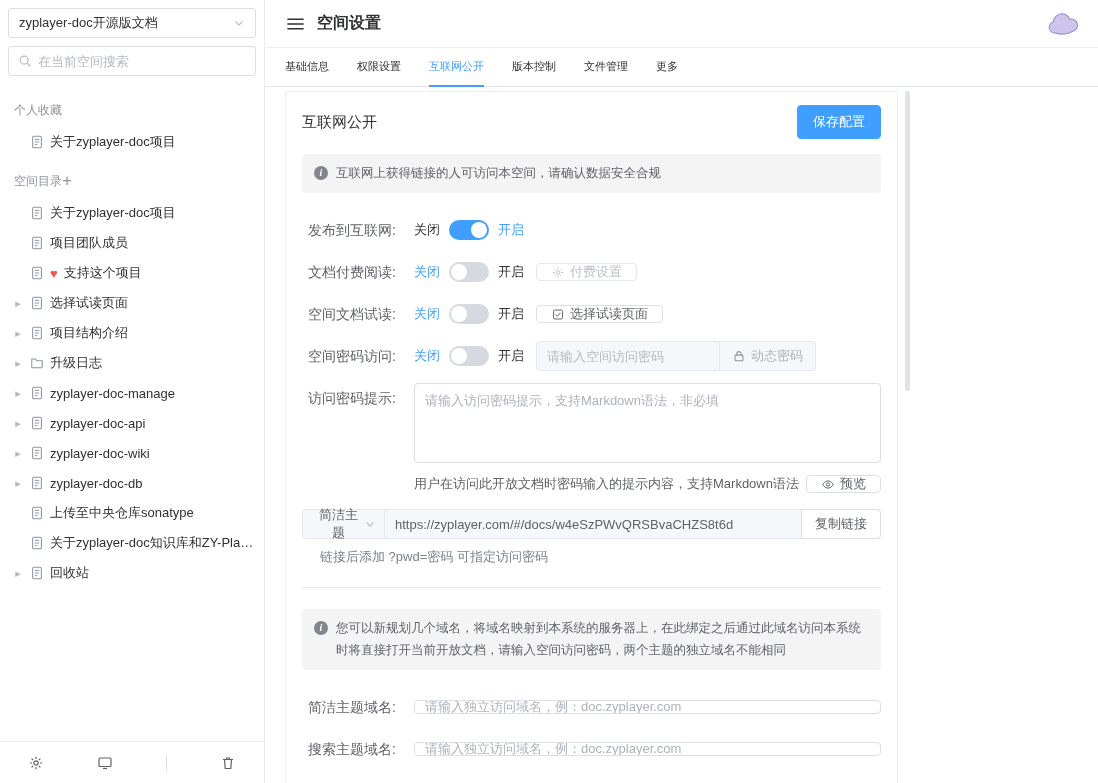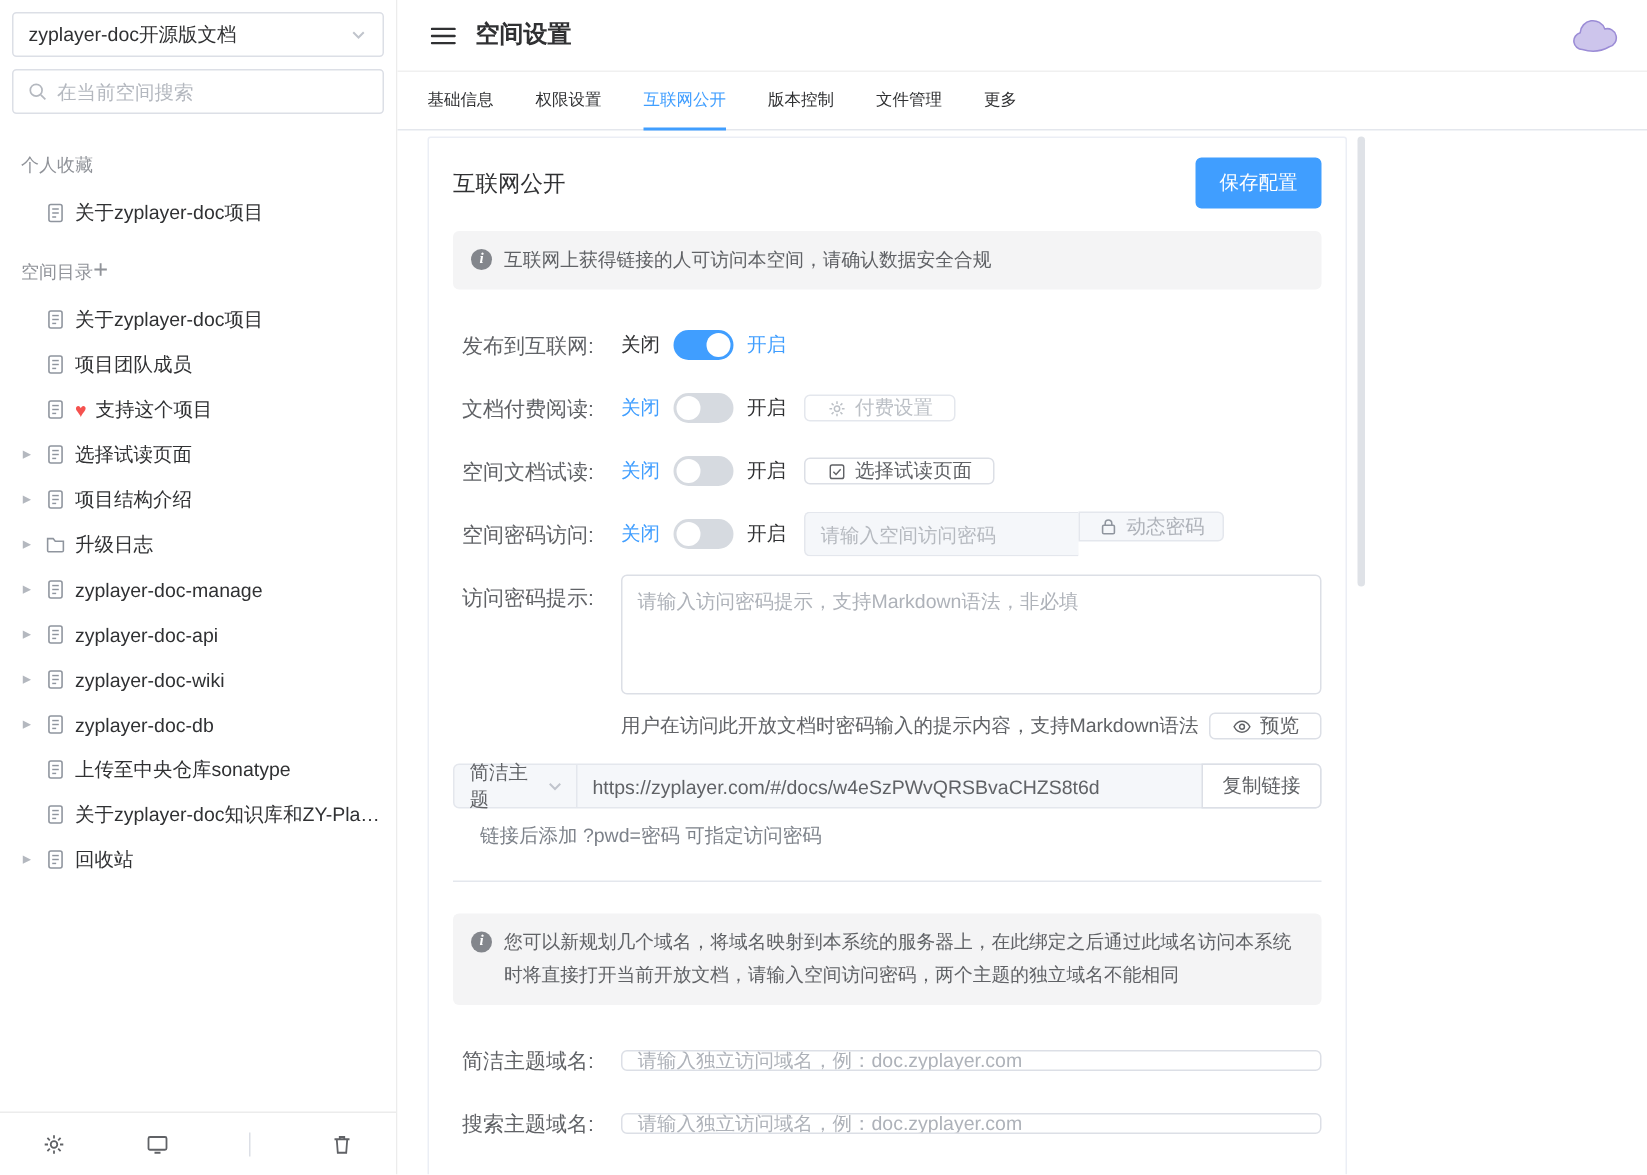--- a/index.html
+++ b/index.html
@@ -84,37 +84,37 @@
     gap: 5px; cursor: pointer; font-family: "Liberation Sans", sans-serif; }
   .btn-plain .ic { width: 13px; height: 13px; color: inherit; }
   .btn-disabled { color: #bcc0c6; border-color: #e4e7ed; cursor: not-allowed; }
   .ml { margin-left: 12px; }
 
   .pw-group { display: flex; margin-left: 12px; }
   .pw-input { width: 183px; height: 30px; border: 1px solid #e4e7ed; border-right: none;
     border-radius: 4px 0 0 4px; background: #f5f7fa; padding: 0 10px; font-size: 13px; color: #606266;
     outline: none; font-family: "Liberation Sans", sans-serif; }
   .pw-input::placeholder { color: #b6bac0; }
-  .btn-append { height: 20px; padding: 0 12px; border: 1px solid #e4e7ed; border-radius: 0 4px 4px 0;
+  .btn-append { height: 30px; padding: 0 12px; border: 1px solid #e4e7ed; border-radius: 0 4px 4px 0;
     background: #f5f7fa; color: #aeb2b9; font-size: 13px; display: inline-flex; align-items: center;
     gap: 5px; cursor: not-allowed; font-family: "Liberation Sans", sans-serif; }
 
   textarea.hint-area { flex: 1; height: 80px; border: 1px solid #dcdfe6; border-radius: 4px;
     padding: 7px 10px; font-size: 13px; color: #303133; resize: none; outline: none;
     font-family: "Liberation Sans", sans-serif; line-height: 1.5; }
   textarea.hint-area::placeholder { color: #aeb2b9; }
 
   .helper-row { display: flex; align-items: center; justify-content: space-between;
     margin: 2px 0 16px 112px; }
   .helper-text { color: #606266; font-size: 13px; }
 
   .link-group { display: flex; align-items: stretch; height: 30px; background: #f5f7fa;
     border: 1px solid #e4e7ed; border-radius: 4px; overflow: visible; }
   .theme-select { flex: 0 0 82px; display: flex; align-items: center; justify-content: space-between;
-    padding: 0 8px 0 10px; border-right: 1px solid #e4e7ed; color: #606266; font-size: 13px; cursor: pointer; }
+    padding: 0 8px 0 10px; border-right: 1px solid #e4e7ed; color: #606266; font-size: 13px; cursor: pointer; text-align: center; }
   .link-url { flex: 1; display: flex; align-items: center; padding: 0 10px; color: #606266;
     font-size: 13px; white-space: nowrap; overflow: hidden; }
   .btn-copy { margin: -1px -1px -1px 0; height: 30px; padding: 0 13px; border: 1px solid #dcdfe6;
     border-radius: 0 4px 4px 0; background: #fff; color: #606266; font-size: 13px; cursor: pointer;
     display: inline-flex; align-items: center; font-family: "Liberation Sans", sans-serif; }
   .link-helper { margin: 9px 0 0 18px; color: #7d828a; font-size: 13px; }
 
   .divider { border-top: 1px solid #e4e7ed; margin: 21px 0; }
 
   .dom-input { flex: 1; height: 14px; border: 1px solid #dcdfe6; border-radius: 4px; padding: 0 10px;

